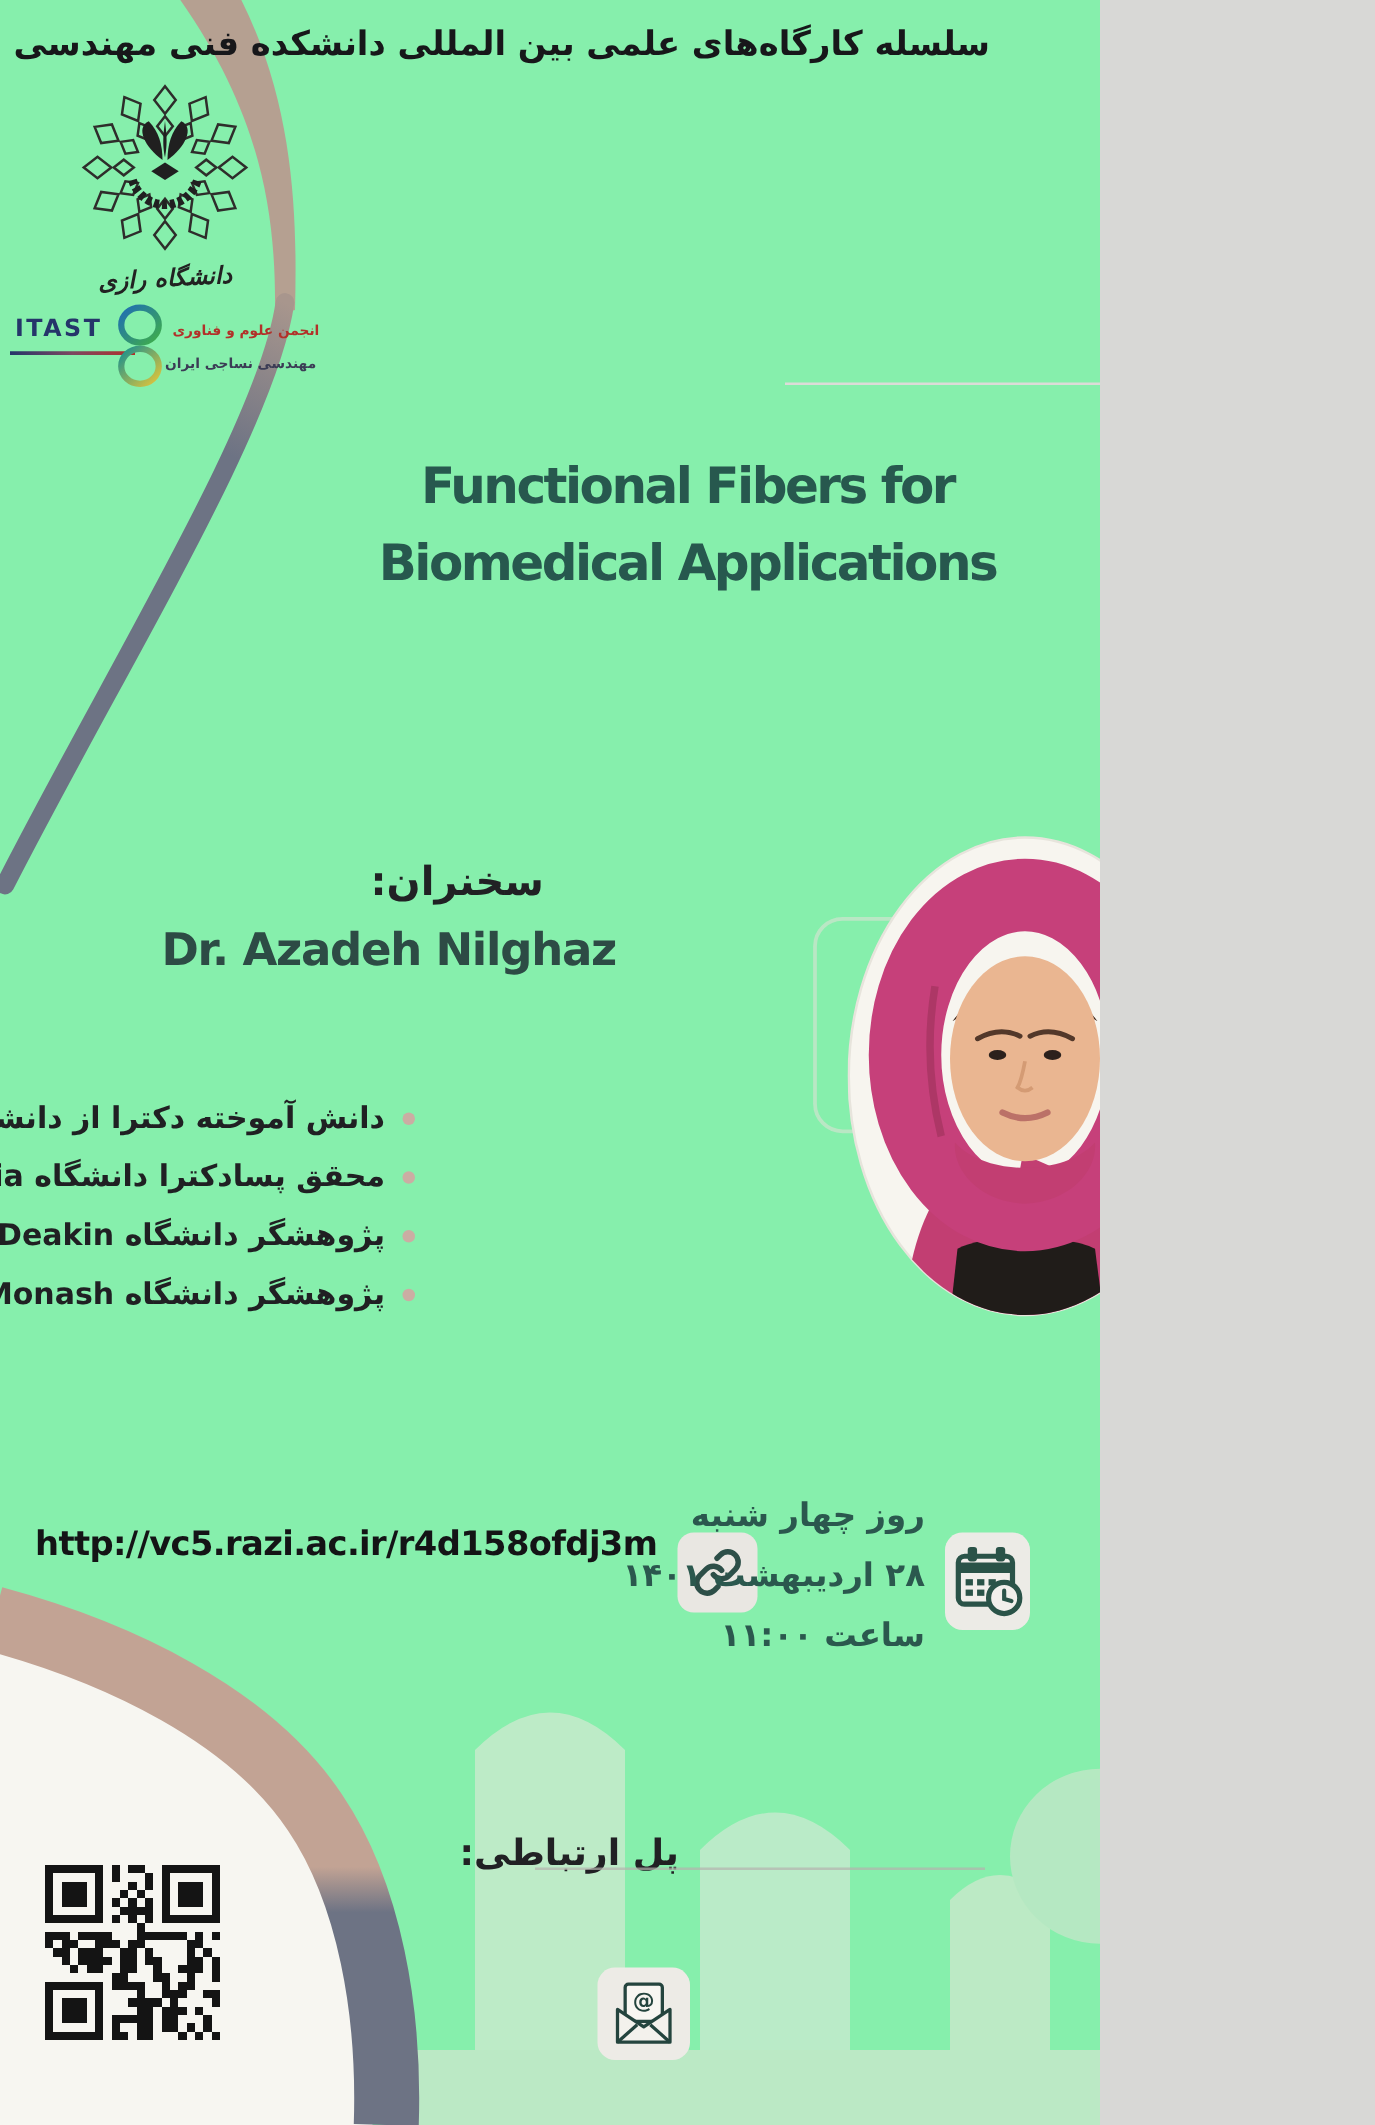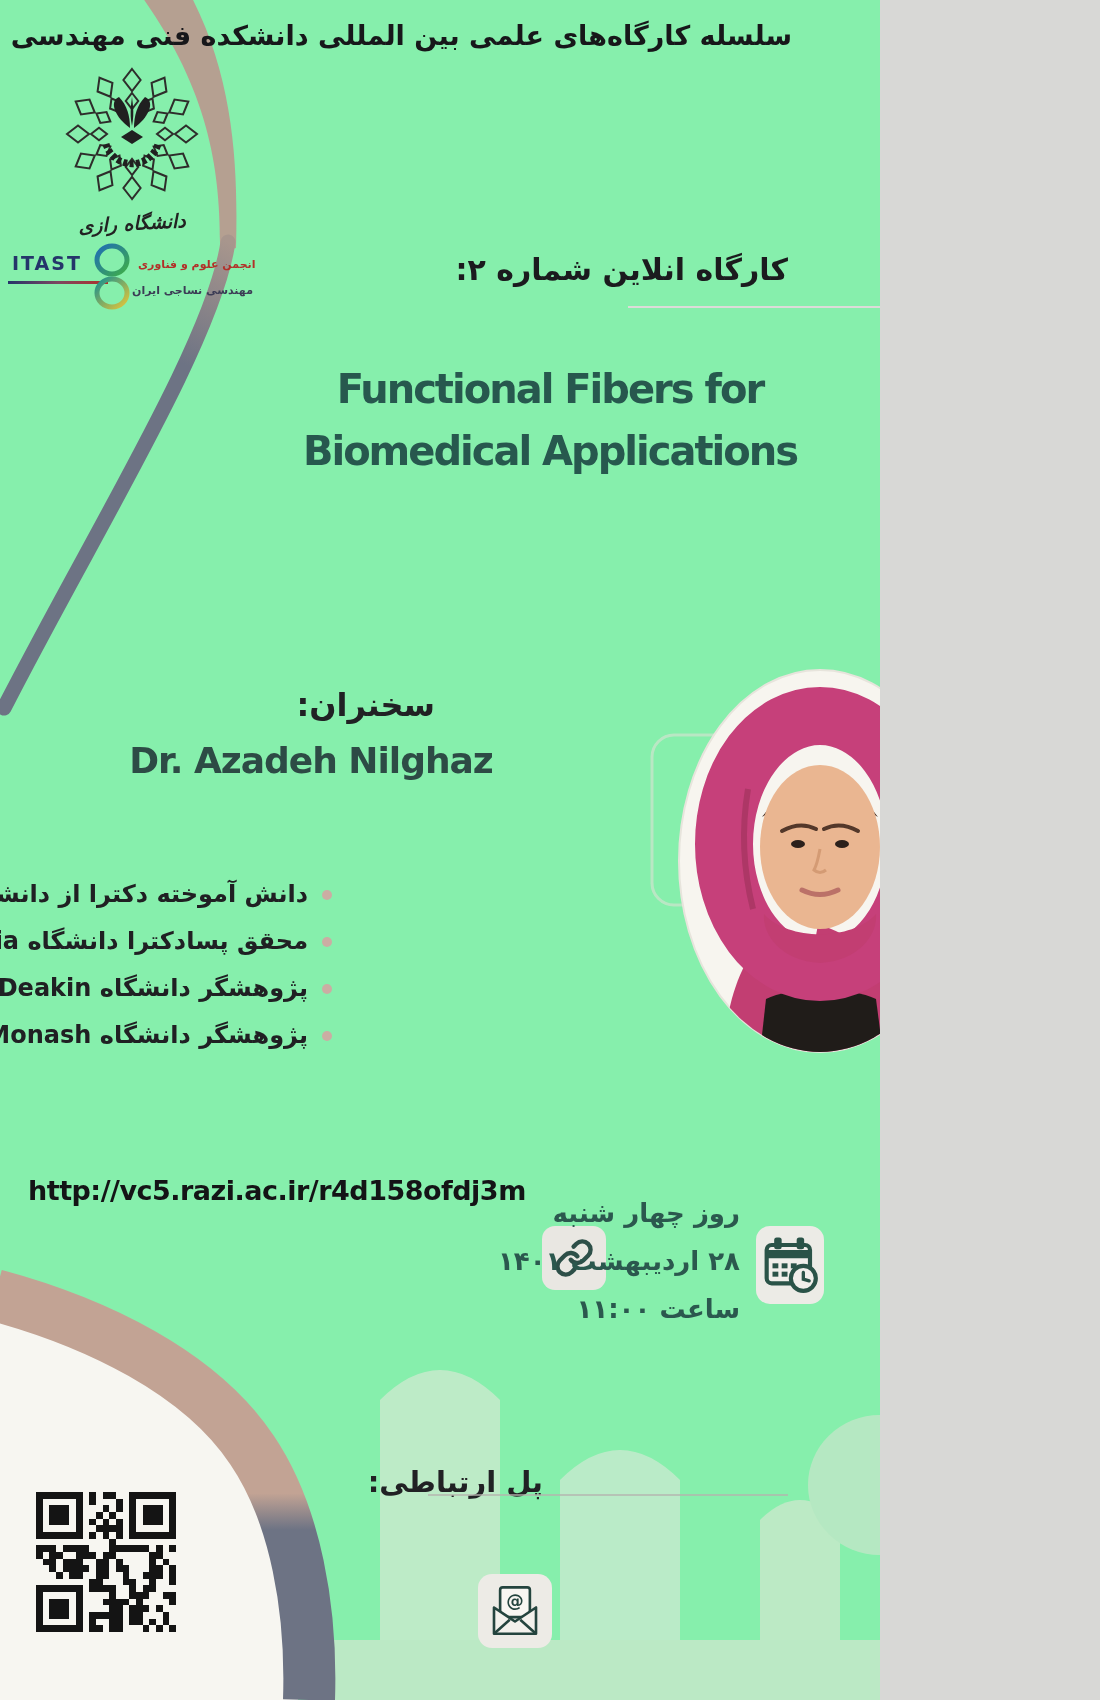--- a/index.html
+++ b/index.html
@@ -28,21 +28,21 @@
 
   .speaker-label{right:445px;top:686px;font-size:32px;font-weight:700;color:#212124;}
   .speaker-name{left:112px;top:740px;width:398px;text-align:center;font-size:36px;font-weight:700;
                 letter-spacing:-1px;color:#2d4b45;}
 
   .credentials{right:548px;top:880px;margin:0;padding:0;list-style:none;text-align:right;}
   .credentials li{margin:0 0 18px 0;font-size:24px;font-weight:700;color:#202023;line-height:29px;white-space:nowrap;}
   .credentials .dot{display:inline-block;width:10px;height:10px;border-radius:50%;background:#cbada3;
                     margin-left:14px;vertical-align:middle;}
 
-  .url-text{left:28px;top:1175px;font-size:27px;font-weight:700;letter-spacing:-0.5px;color:#141416;}
+  .url-text{left:28px;top:1220px;font-size:27px;font-weight:700;letter-spacing:-0.5px;color:#141416;}
   .link-btn{left:542px;top:1226px;width:64px;height:64px;border-radius:13px;background:#e9e7e2;
             display:flex;align-items:center;justify-content:center;}
 
   .schedule{right:140px;top:1194px;text-align:right;}
   .schedule div{font-size:26px;font-weight:700;color:#2b584e;line-height:38px;margin-bottom:10px;white-space:nowrap;}
   .schedule .indent{padding-left:55px;}
   .cal-btn{right:56px;top:1226px;width:68px;height:78px;border-radius:14px;background:#ecebe6;
            display:flex;align-items:center;justify-content:center;}
 
   .contact-label{right:337px;top:1438px;font-size:29px;font-weight:700;color:#212124;margin-top:27px;}
@@ -155,21 +155,20 @@
             <stop offset="1" stop-color="#e3c53a"></stop>
         </linearGradient>
       </defs>
       <ellipse cx="28" cy="18" rx="15" ry="14" fill="none" stroke="url(#bow1)" stroke-width="5"></ellipse>
       <ellipse cx="28" cy="51" rx="15" ry="14" fill="none" stroke="url(#bow2)" stroke-width="5"></ellipse>
     </svg>
   </div>
   <div class="abs layer fa itast-cap1">انجمن علوم و فناوری</div>
   <div class="abs layer fa itast-cap2">مهندسی نساجی ایران</div>
 
-  <div class="abs layer fa workshop-no">کارگاه انلاین شماره ۲:</div>
   <div class="abs layer hdr-divider"></div>
 
   <h1 class="abs layer main-title" style="margin:0;">
     <span class="tline">Functional Fibers for</span>
     <span class="tline">Biomedical Applications</span>
   </h1>
 
   <div class="abs layer fa speaker-label">سخنران:</div>
   <div class="abs layer speaker-name">Dr. Azadeh Nilghaz</div>
 

